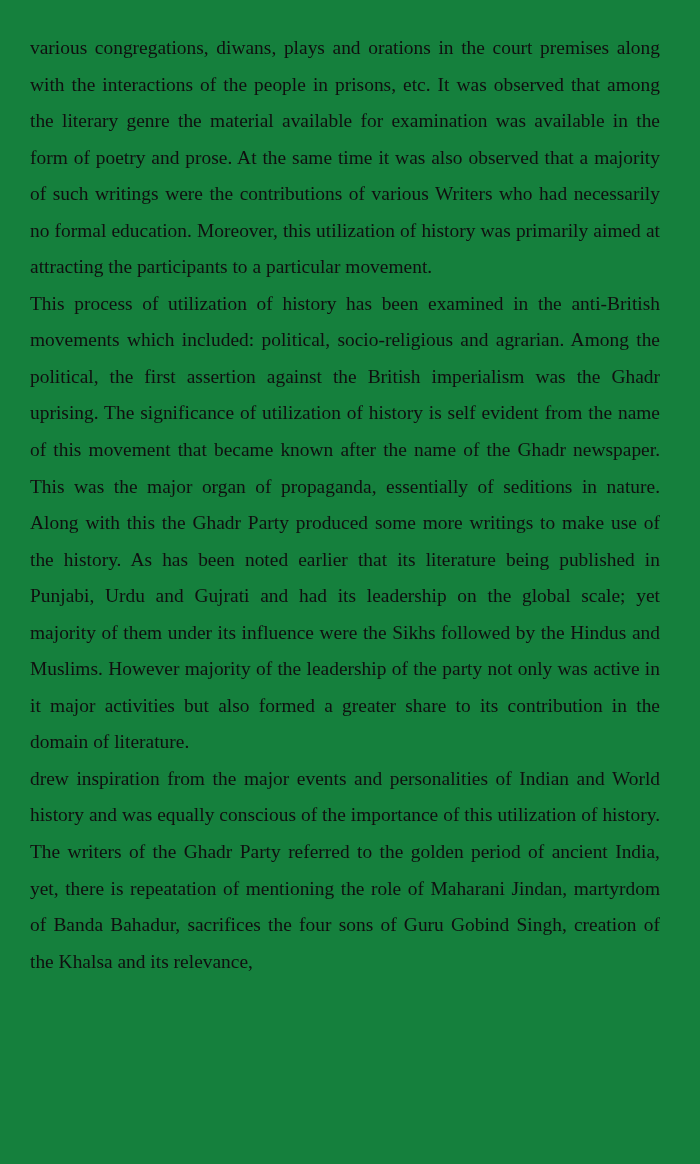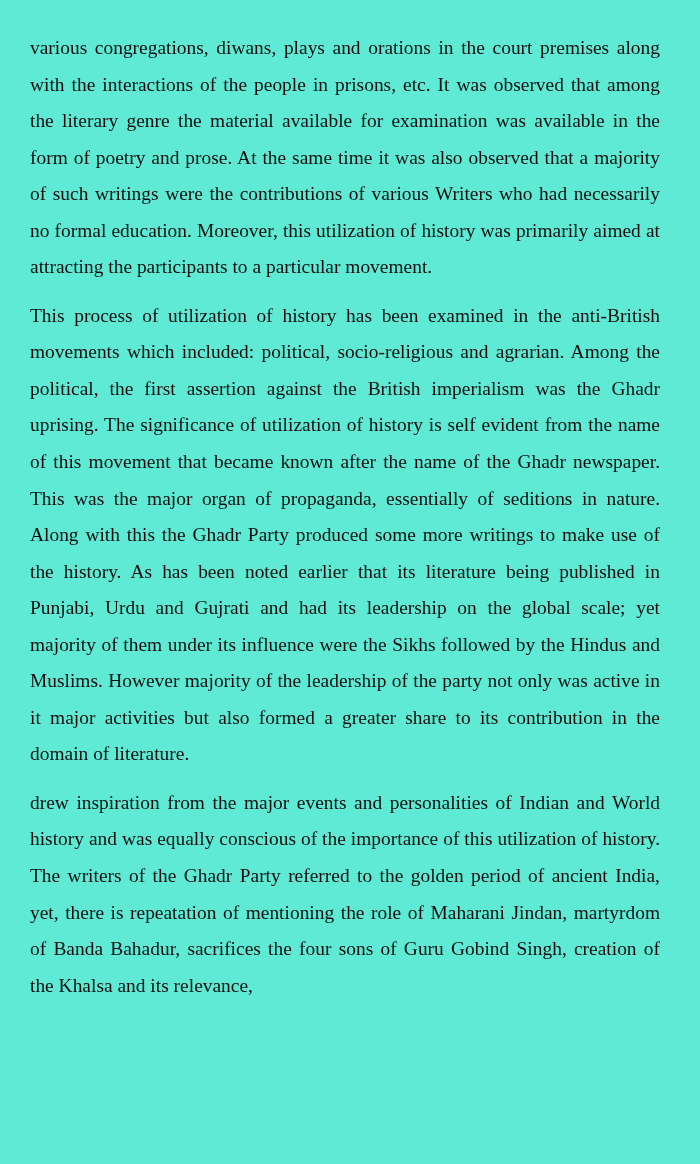--- a/index.html
+++ b/index.html
@@ -12,21 +12,21 @@
     height: 1164px;
     overflow: hidden;
     font-family: "Liberation Serif", "DejaVu Serif", serif;
     color: #100f0f;
     -webkit-font-smoothing: antialiased;
   }
   .page {
     position: relative;
     width: 700px;
     height: 1164px;
-    background: #5eead4;
+    background: #15803d;
     box-sizing: border-box;
     padding: 30px 40px 0 30px;
   }
   .body-text {
     width: 630px;
   }
   .para {
     margin: 0;
     text-align: justify;
     text-justify: inter-word;
@@ -34,21 +34,21 @@
     line-height: 36.55px;
     letter-spacing: 0.02px;
     word-spacing: 0px;
     color: #100f0f;
   }
   
   .para.flush-left {
     text-align: left;
   }
   .para + .para {
-    margin-top: 12px;
+    margin-top: 0;
   }
   .para:last-child {
     text-align: justify;
   }
 </style>
 </head>
 <body>
 
 <div class="page">
   <div class="body-text">

